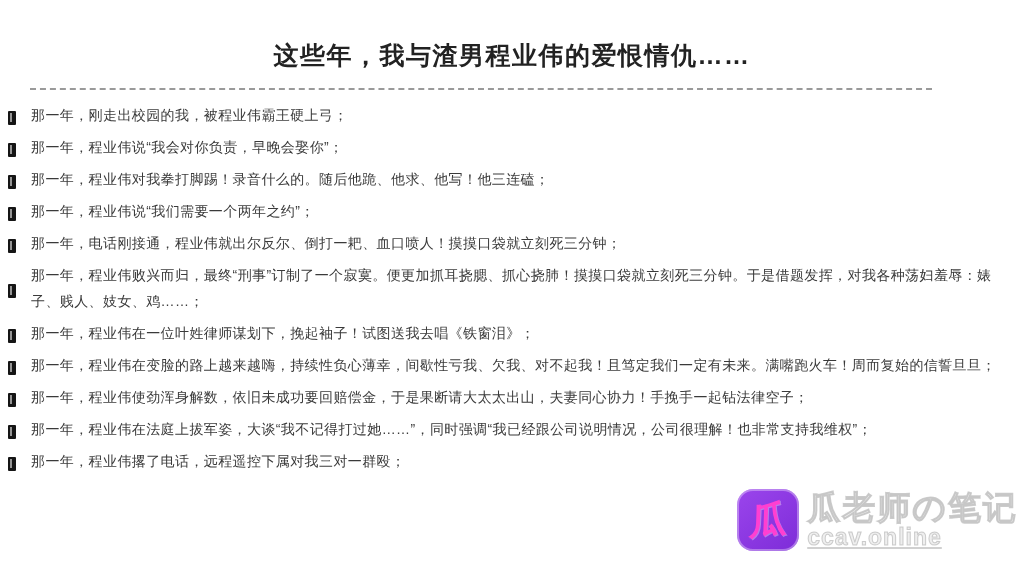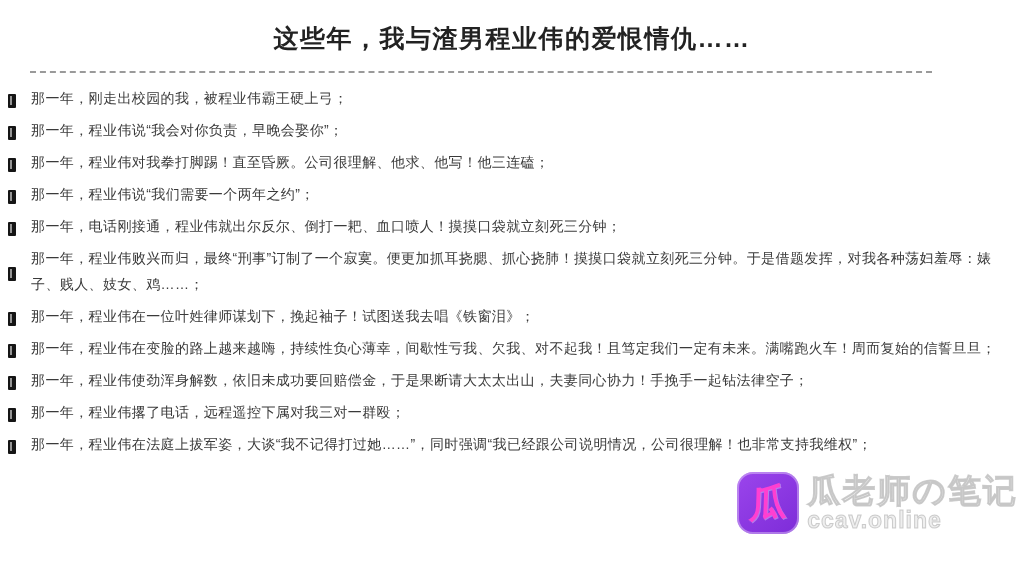--- a/index.html
+++ b/index.html
@@ -9,20 +9,21 @@
     width: 1024px;
     height: 577px;
     overflow: hidden;
     font-family: "Liberation Sans", "DejaVu Sans", sans-serif;
     position: relative;
   }
   .page {
     width: 1024px;
     height: 530px;
     position: relative;
+    margin-top: 17px;
   }
   .title {
     text-align: center;
     font-size: 25px;
     font-weight: 700;
     color: #222222;
     letter-spacing: 1.5px;
     margin: 0;
     padding-top: 22px;
     padding-bottom: 16px;
@@ -101,20 +102,21 @@
     -webkit-text-stroke: 1px rgba(150,150,150,0.45);
     line-height: 1.05;
   }
   .wm-line2 {
     font-size: 23px;
     font-weight: 700;
     letter-spacing: 1px;
     color: rgba(215,215,215,0.40);
     -webkit-text-stroke: 1px rgba(150,150,150,0.45);
     line-height: 1.05;
+    text-decoration: underline;
   }
 </style>
 </head>
 <body>
 
 <div class="page">
   <h1 class="title">这些年，我与渣男程业伟的爱恨情仇……</h1>
   <div class="divider"></div>
   <div class="list" id="item-list">
   <div class="list-item">
@@ -128,21 +130,21 @@
     <span class="bullet">
           <span class="bullet-slit"></span>
         </span>
     <span class="item-text">那一年，程业伟说“我会对你负责，早晚会娶你”；</span>
   </div>
 
   <div class="list-item">
     <span class="bullet">
           <span class="bullet-slit"></span>
         </span>
-    <span class="item-text">那一年，程业伟对我拳打脚踢！直至昏厥。公司很理解、他求、他写！他三连磕；</span>
+    <span class="item-text">那一年，程业伟对我拳打脚踢！录音什么的。随后他跪、他求、他写！他三连磕；</span>
   </div>
 
   <div class="list-item">
     <span class="bullet">
           <span class="bullet-slit"></span>
         </span>
     <span class="item-text">那一年，程业伟说“我们需要一个两年之约”；</span>
   </div>
 
   <div class="list-item">
@@ -178,28 +180,28 @@
     <span class="bullet">
           <span class="bullet-slit"></span>
         </span>
     <span class="item-text">那一年，程业伟使劲浑身解数，依旧未成功要回赔偿金，于是果断请大太太出山，夫妻同心协力！手挽手一起钻法律空子；</span>
   </div>
 
   <div class="list-item">
     <span class="bullet">
           <span class="bullet-slit"></span>
         </span>
+    <span class="item-text">那一年，程业伟在法庭上拔军姿，大谈“我不记得打过她……”，同时强调“我已经跟公司说明情况，公司很理解！也非常支持我维权”；</span>
+  </div>
+
+  <div class="list-item">
+    <span class="bullet">
+          <span class="bullet-slit"></span>
+        </span>
     <span class="item-text">那一年，程业伟撂了电话，远程遥控下属对我三对一群殴；</span>
-  </div>
-
-  <div class="list-item">
-    <span class="bullet">
-          <span class="bullet-slit"></span>
-        </span>
-    <span class="item-text">那一年，程业伟在法庭上拔军姿，大谈“我不记得打过她……”，同时强调“我已经跟公司说明情况，公司很理解！也非常支持我维权”；</span>
   </div>
 
 </div>
 
   <div class="watermark">
     <div class="wm-logo">
       <span class="melon">瓜</span>
     </div>
     <div class="wm-text">
       <div class="wm-line1">瓜老师の笔记</div>

